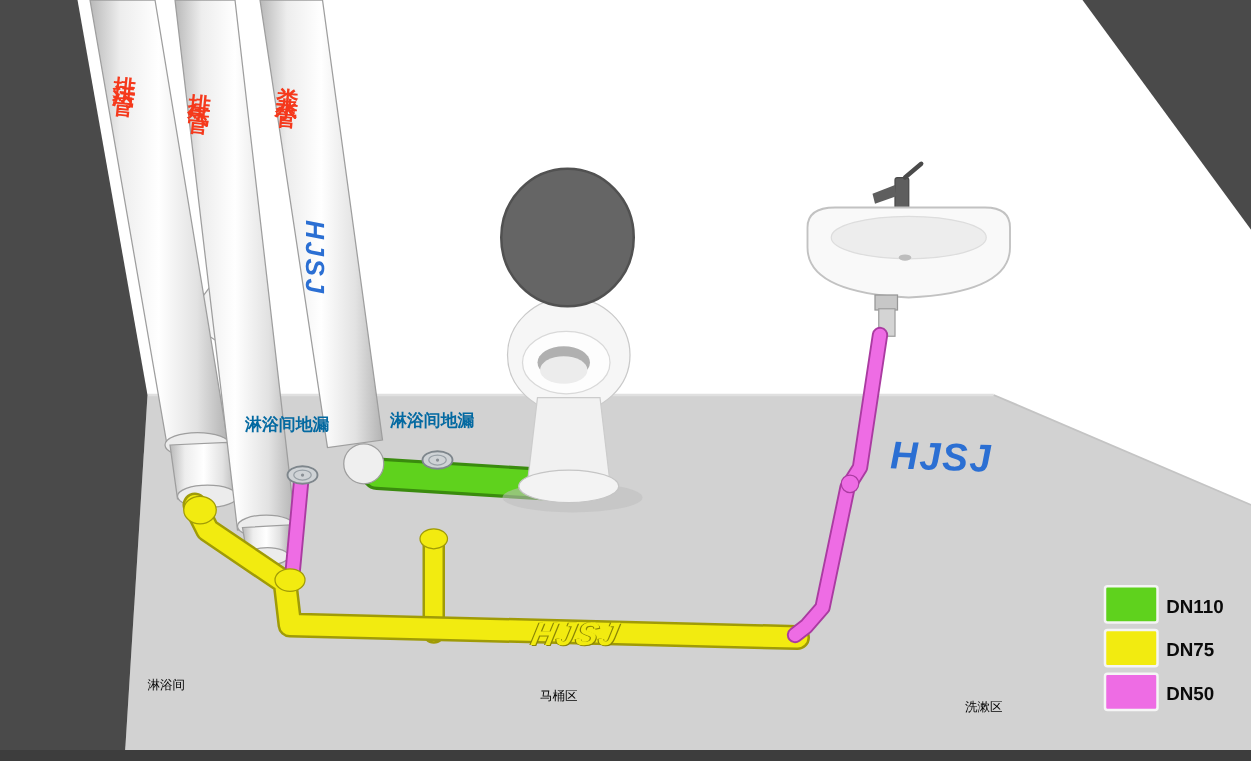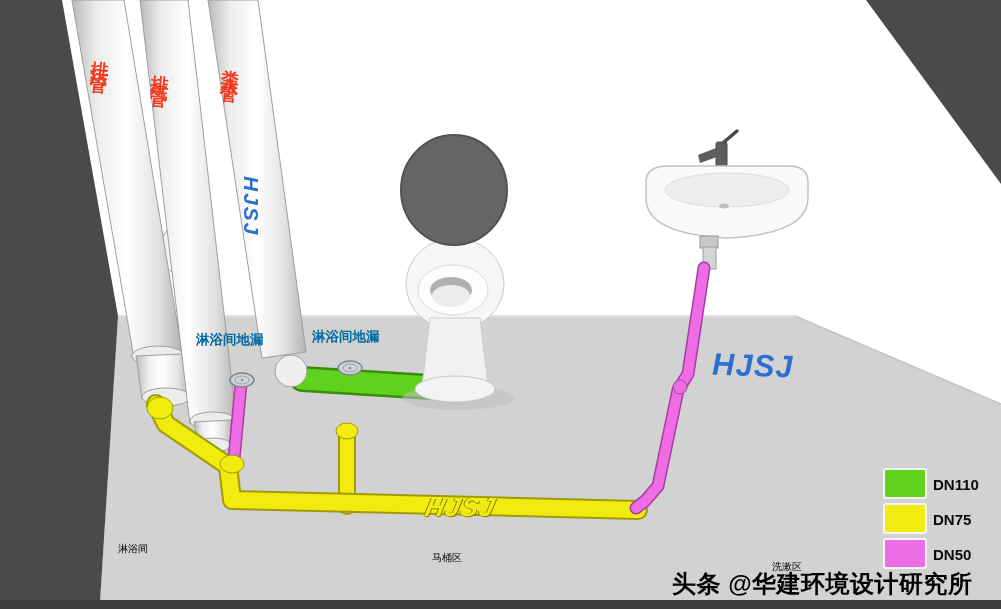--- a/index.html
+++ b/index.html
@@ -135,15 +135,14 @@
 <div class="lbl wm wm-wall" style="left: 712px; top: 350px; color: rgb(43, 111, 211);">HJSJ</div>
 <div class="lbl wm wm-floor" style="left: 426px; top: 494px; color: rgb(242, 235, 16);">HJSJ</div>
 
 <div class="lbl drain" style="left:196px;top:333px;">淋浴间地漏</div>
 <div class="lbl drain" style="left:312px;top:330px;">淋浴间地漏</div>
 
 <div class="lbl zone" style="left:118px;top:544px;">淋浴间</div>
 <div class="lbl zone" style="left:432px;top:553px;">马桶区</div>
 <div class="lbl zone" style="left:728px;top:562px;margin-left:44px;">洗漱区</div>
 
-<div class="lbl footer" style="left:672px;top:572px;">头条 @华建环境设计研究所</div>
 
 </div>
 
 </body></html>

